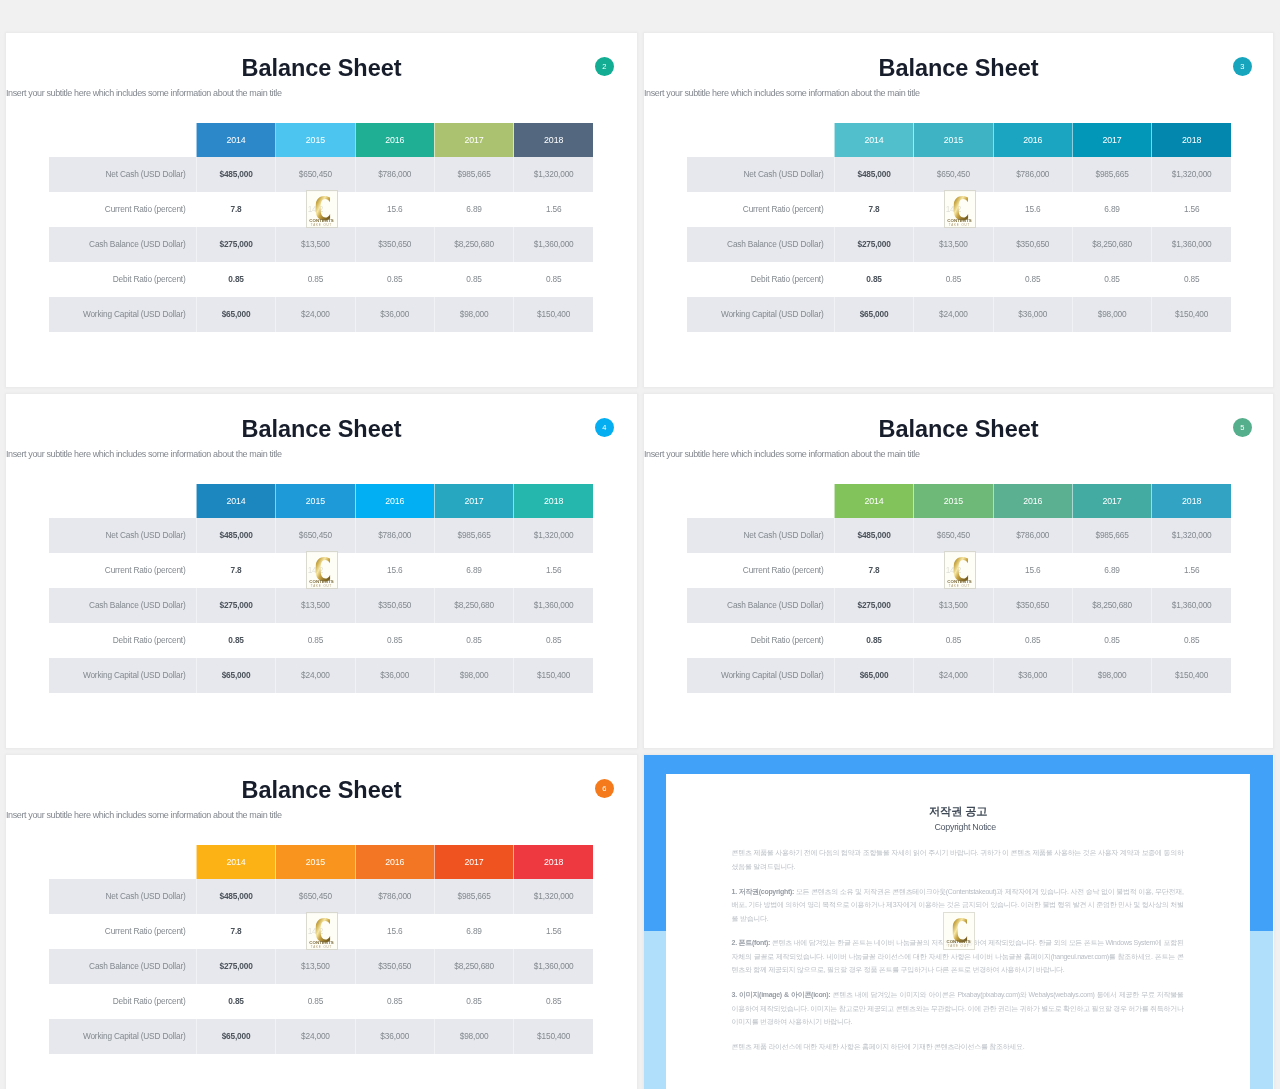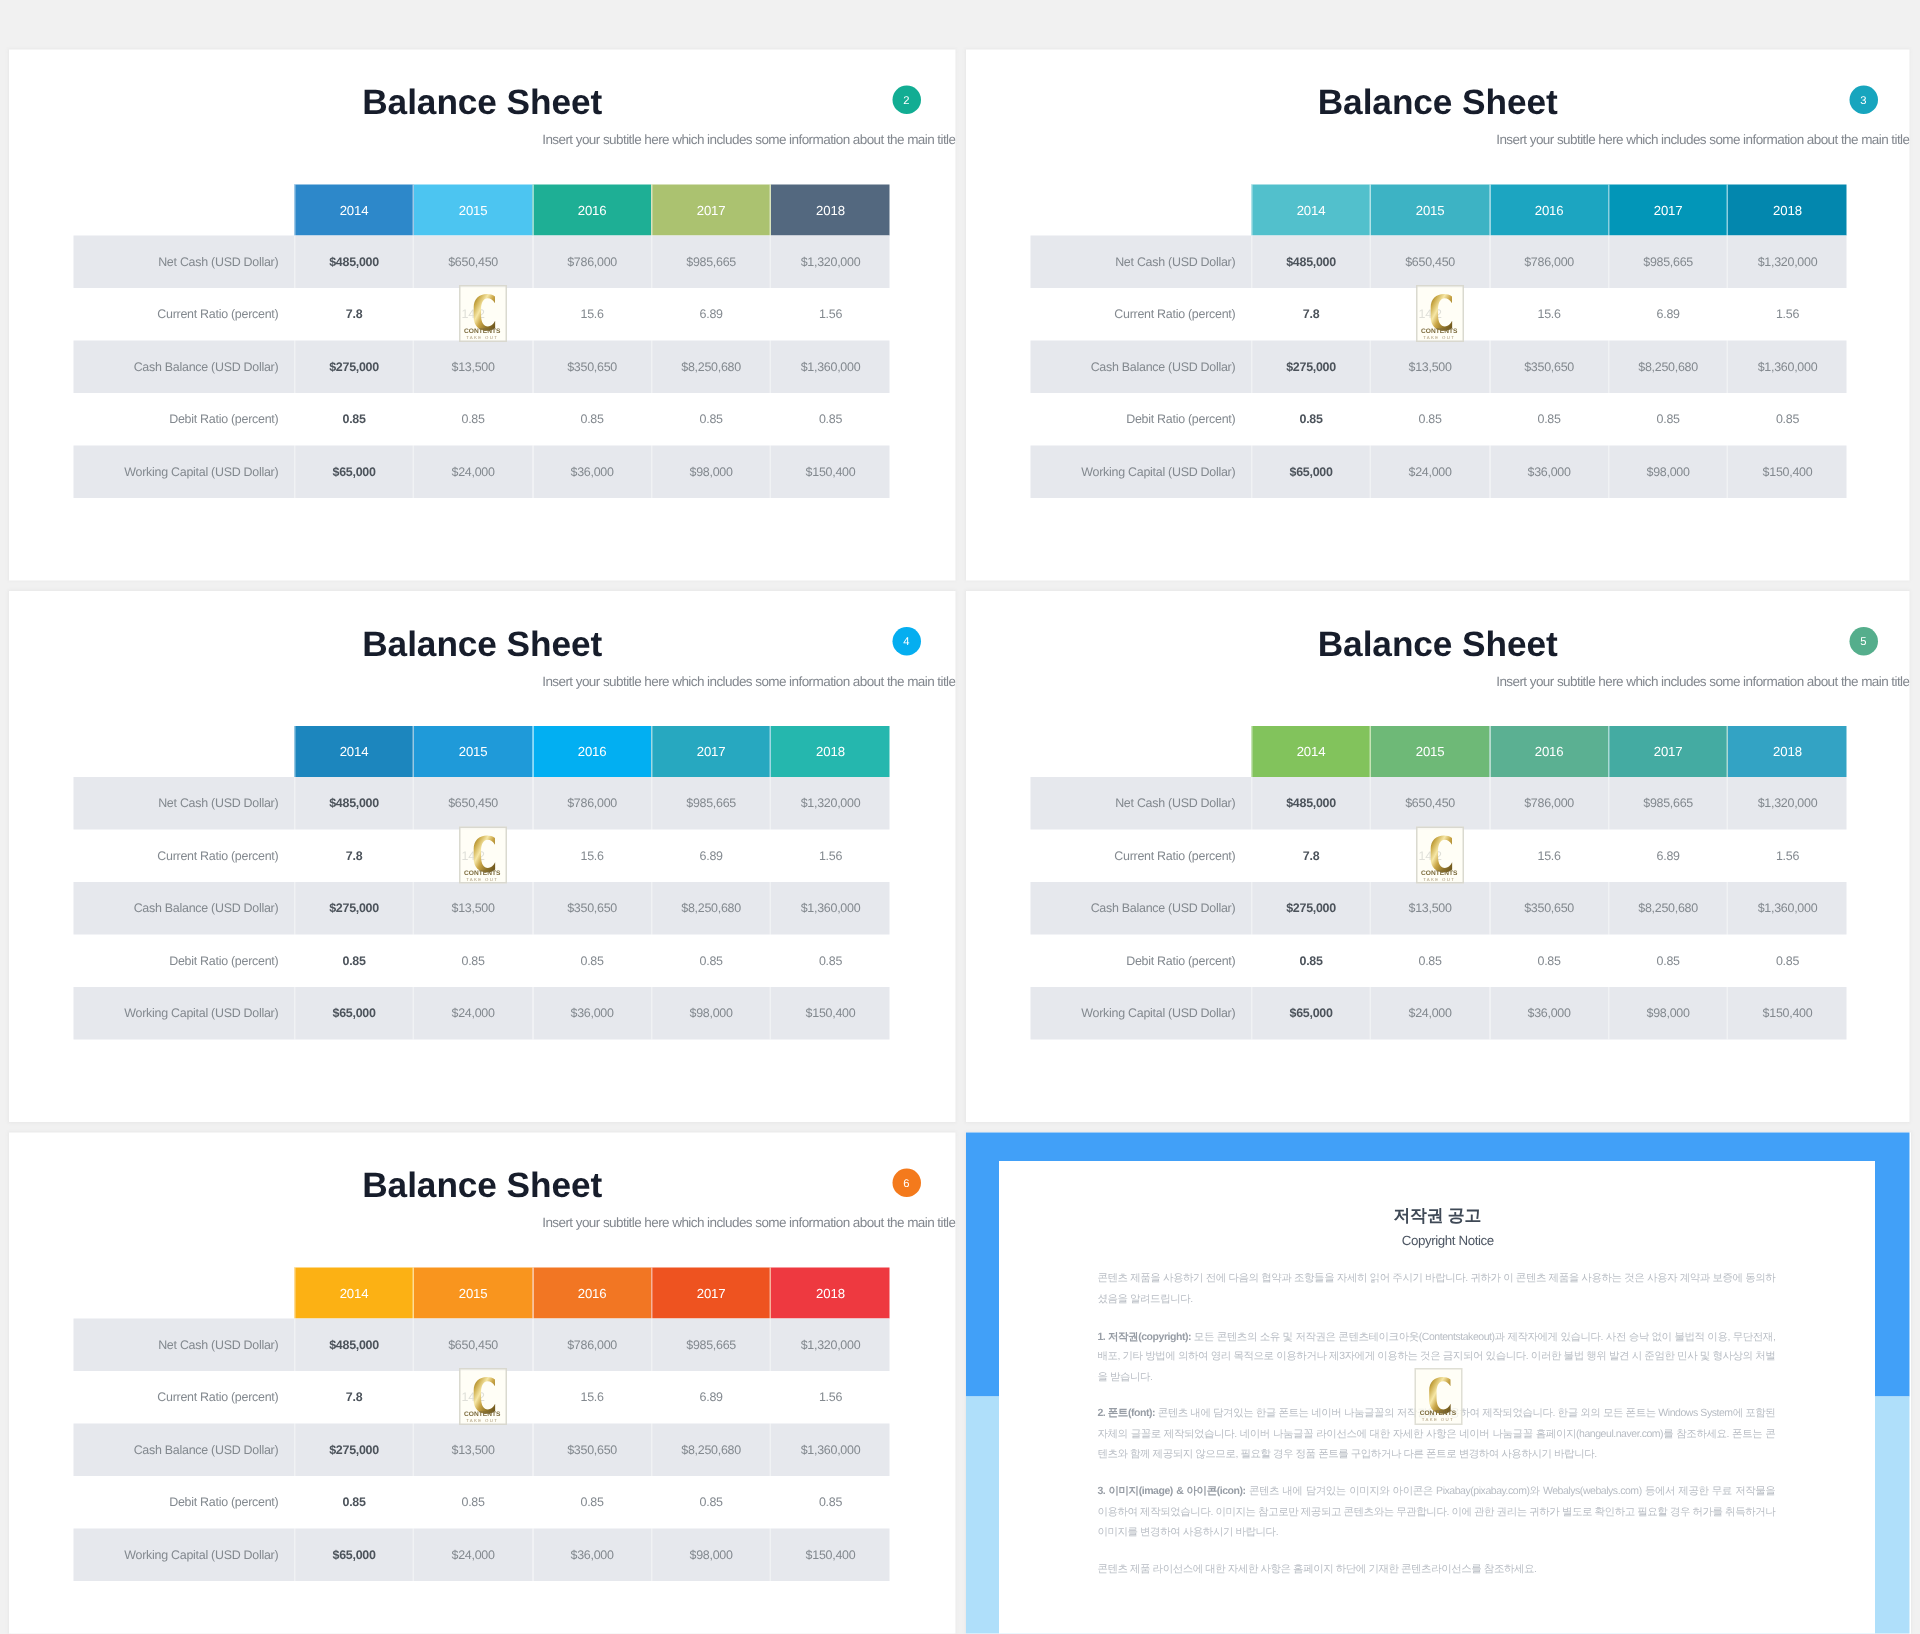--- a/index.html
+++ b/index.html
@@ -30,22 +30,22 @@
   
   .sld-title {
     position: absolute; left: 0; right: 0; top: 23px;
     text-align: center;
     font-size: 23.5px; font-weight: bold;
     letter-spacing: -0.05px;
     color: #171d2b;
     line-height: 24px;
   }
   .sld-sub {
-    position: absolute; left: 0; right: 0; top: 55px;
-    text-align: right;
+    position: absolute; left: 0; right: 12px; top: 55px;
+    text-align: left;
     font-size: 9px;
     color: #82878e;
     line-height: 11px;
     letter-spacing: -0.38px;
   }
   .badge {
     position: absolute; left: 588.5px; top: 23.5px;
     width: 19.6px; height: 19.6px; border-radius: 50%;
     color: #ffffff; font-size: 7.5px;
     display: flex; align-items: center; justify-content: center;

